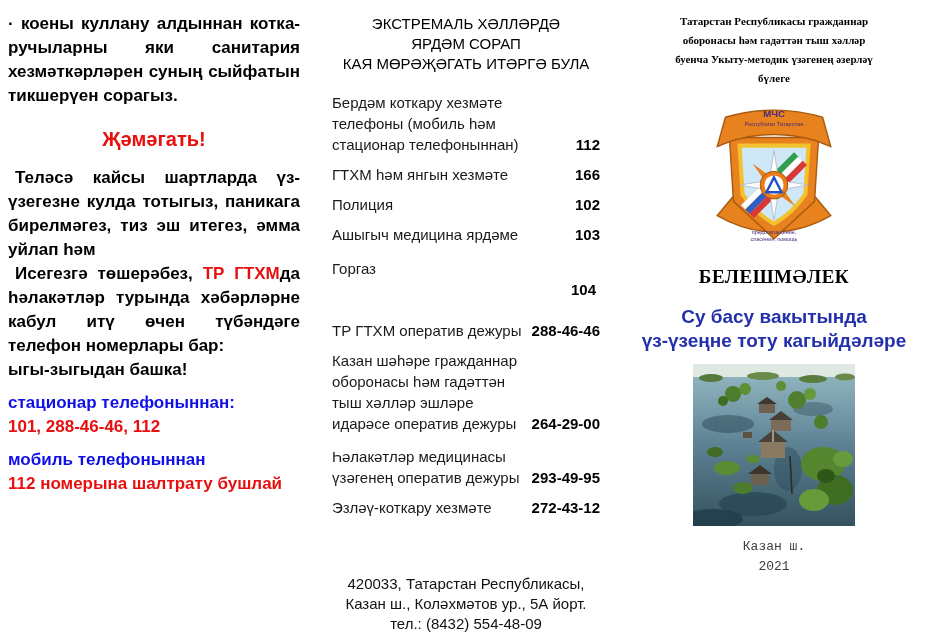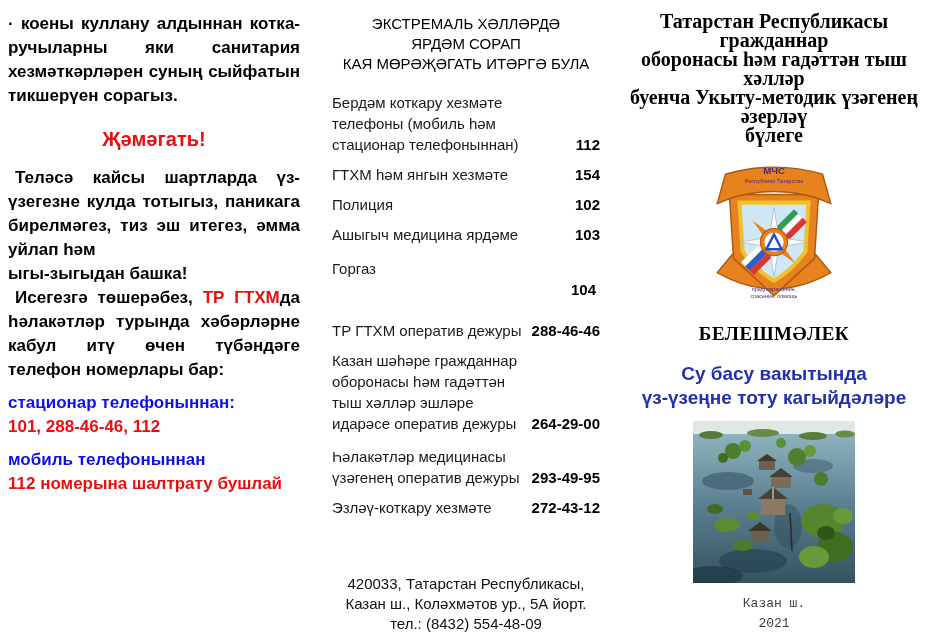--- a/index.html
+++ b/index.html
@@ -34,38 +34,38 @@
   #mid .entry:nth-of-type(1){ margin-bottom:15px; }
   #mid .entry:nth-of-type(1) .entry-number{ color:var(--red); font-size:16px; }
   #mid .entry:nth-of-type(6){ display:block; margin-top:13px; margin-bottom:20px; }
   #mid .entry:nth-of-type(6) .entry-number{ display:block; text-align:right; padding-right:4px; }
   #mid .entry:nth-of-type(7){ margin-top:10px; }
   #mid .entry:nth-of-type(9){ margin-top:12px; }
   #mid .address{ position:absolute; top:524px; left:0; width:100%; text-align:center; white-space:pre-line; line-height:20px; color:#111;margin-top:36px; }
 
   
   #right{ left:628px; top:12px; width:292px; text-align:center; }
-  #right .org{ font-family:"Liberation Serif", serif; font-weight:bold; font-size:20px; line-height:19px; white-space:pre-line; }
+  #right .org{ font-family:"Liberation Serif", serif; font-weight:bold; font-size:11px; line-height:19px; white-space:pre-line; }
   #right .emblem{ margin:12px auto 0; display:block; }
   #right .doc-type{ font-family:"Liberation Serif", serif; font-weight:bold; font-size:19px; letter-spacing:.5px; margin-top:14px; }
   #right .flood-title{ color:var(--titleblue); font-weight:bold; font-size:19px; line-height:24px; white-space:pre-line; margin-top:17px; }
   #right .photo{ display:block; margin:11px auto 0; }
   #right .footer{ margin-top:11px; font-size:13px; line-height:20px; color:#3f3f3f; white-space:pre-line;font-family:Liberation Mono, monospace; }
 
   svg text{ font-family:"Liberation Sans", sans-serif; }
 </style>
 </head>
 <body>
 
 <div id="left" class="col">
   <p class="para p1">· коены куллану алдыннан котка-ручыларны яки санитария хезмәткәрләрен суның сыйфатын тикшерүен сорагыз.</p>
   <div class="heading-red">Җәмәгать!</div>
   <p class="para p2"><span>Теләсә кайсы шартларда үз-үзегезне кулда тотыгыз, паникага бирелмәгез, тиз эш итегез, әмма уйлап һәм</span></p>
+  <p class="para p3"><span>Исегезгә төшерәбез, </span><span class="txt-red">ТР ГТХМ</span><span>да һәлакәтләр турында хәбәрләрне кабул итү өчен түбәндәге телефон номерлары бар:</span></p>
   <p class="para">ыгы-зыгыдан башка!</p>
-  <p class="para p3"><span>Исегезгә төшерәбез, </span><span class="txt-red">ТР ГТХМ</span><span>да һәлакәтләр турында хәбәрләрне кабул итү өчен түбәндәге телефон номерлары бар:</span></p>
   <div class="contacts">
     <div class="contact-pair">
       <div class="txt-blue">стационар телефоныннан:</div>
       <div class="txt-red">101,  288-46-46, 112</div>
     </div>
     <div class="contact-pair">
       <div class="txt-blue">мобиль телефоныннан</div>
       <div class="txt-red">112 номерына шалтрату бушлай</div>
     </div>
   </div>
@@ -75,21 +75,21 @@
   <div class="heading">ЭКСТРЕМАЛЬ ХӘЛЛӘРДӘ
 ЯРДӘМ СОРАП
 КАЯ МӨРӘҖӘГАТЬ ИТӘРГӘ БУЛА</div>
 
   <div class="entry">
     <div class="entry-label">Бердәм коткару хезмәте телефоны (мобиль һәм стационар телефоныннан)</div>
     <div class="entry-number">112</div>
   </div>
   <div class="entry">
     <div class="entry-label">ГТХМ һәм янгын хезмәте</div>
-    <div class="entry-number">154</div>
+    <div class="entry-number">166</div>
   </div>
   <div class="entry">
     <div class="entry-label">Полиция</div>
     <div class="entry-number">102</div>
   </div>
   <div class="entry">
     <div class="entry-label">Ашыгыч медицина ярдәме</div>
     <div class="entry-number">103</div>
   </div>
   <div class="entry">

